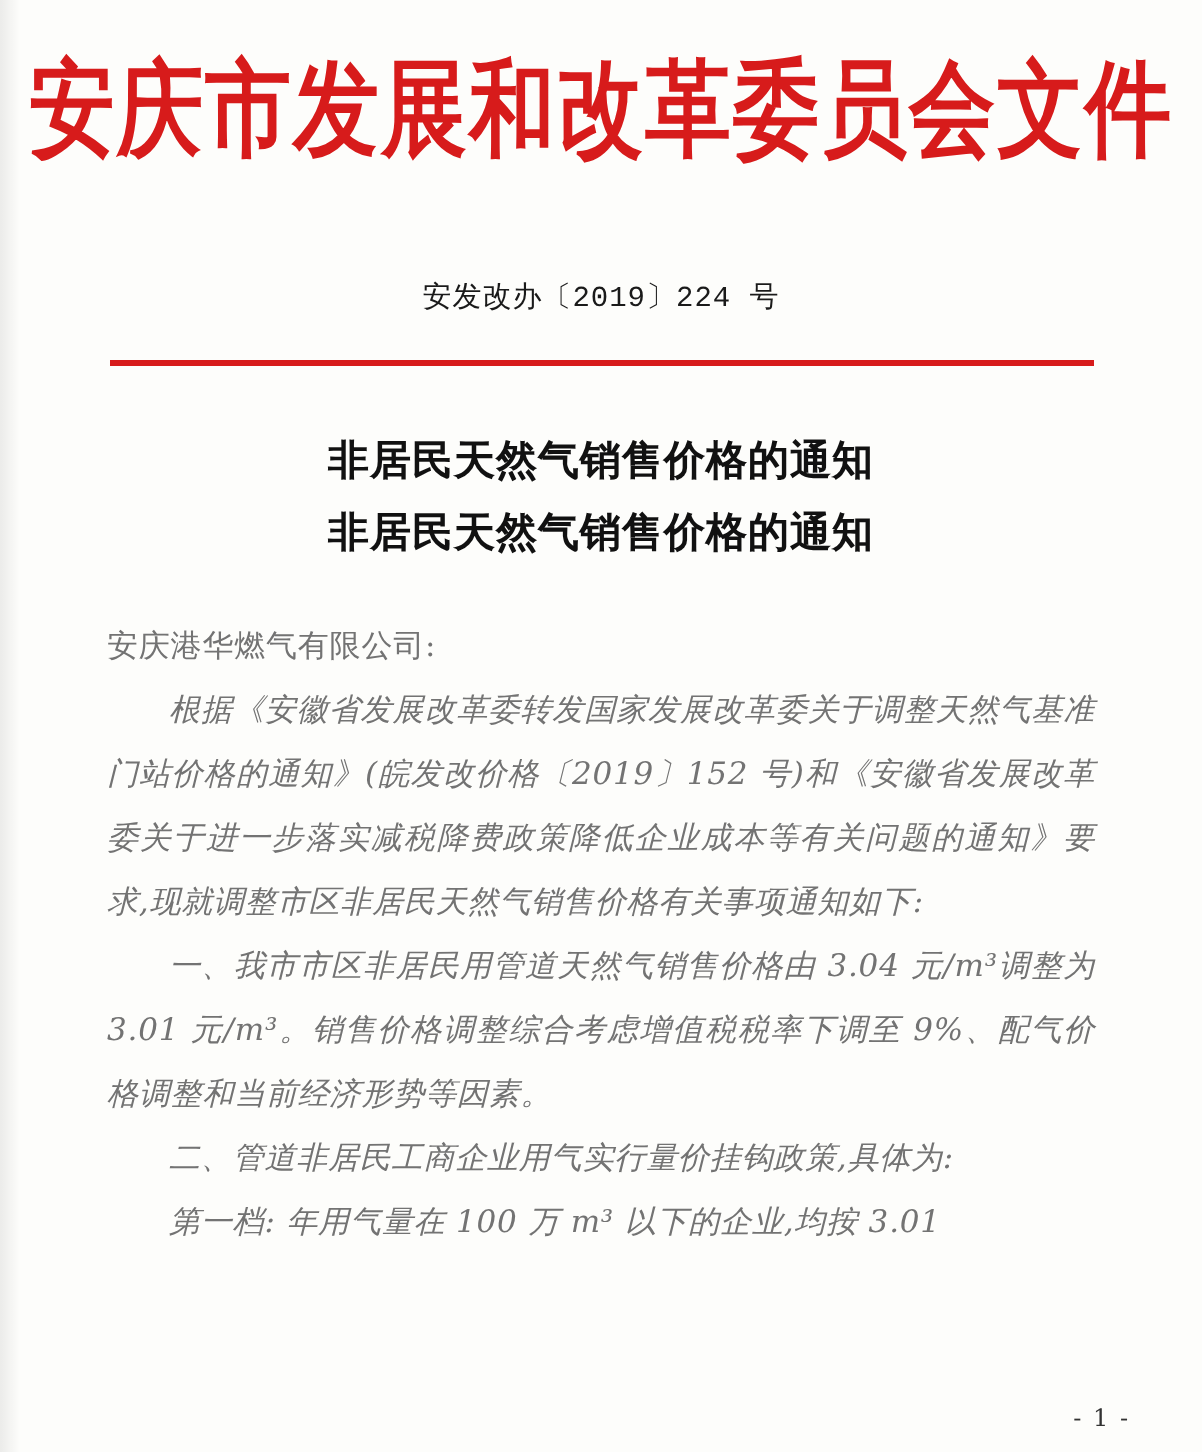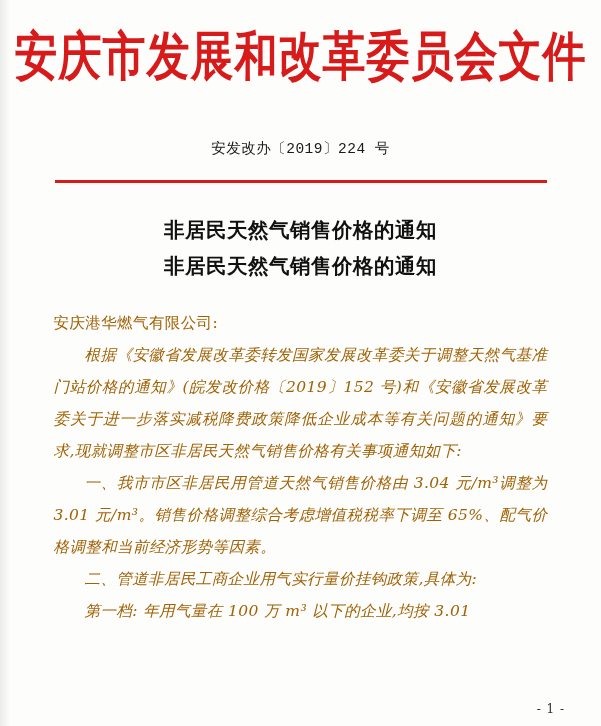--- a/index.html
+++ b/index.html
@@ -55,21 +55,21 @@
     font-size: 20.5px;
     color: #111111;
     line-height: 1.75;
     letter-spacing: 0.5px;
   }
   .body-block {
     margin: 22px auto 2px auto;
     width: 494px;
     font-family: "DejaVu Serif", serif;
     font-size: 15.5px;
-    color: #a16207;
+    color: #737373;
     line-height: 2.07;
     letter-spacing: 0.4px;
     text-align: justify;
   }
   .body-block p {
     margin: 0;
   }
   .p-indent {
     text-indent: 2em;
     font-style: italic;
@@ -109,20 +109,20 @@
   <div class="red-rule"></div>
 
   <div class="title-block">
     <div>非居民天然气销售价格的通知</div>
     <div>非居民天然气销售价格的通知</div>
   </div>
 
   <div class="body-block">
     <p>安庆港华燃气有限公司:</p>
     <p class="p-indent">根据《安徽省发展改革委转发国家发展改革委关于调整天然气基准门站价格的通知》(皖发改价格〔2019〕152 号)和《安徽省发展改革委关于进一步落实减税降费政策降低企业成本等有关问题的通知》要求,现就调整市区非居民天然气销售价格有关事项通知如下:</p>
-    <p class="p-indent">一、我市市区非居民用管道天然气销售价格由 3.04 元/m³调整为 3.01 元/m³。销售价格调整综合考虑增值税税率下调至 65%、配气价格调整和当前经济形势等因素。</p>
+    <p class="p-indent">一、我市市区非居民用管道天然气销售价格由 3.04 元/m³调整为 3.01 元/m³。销售价格调整综合考虑增值税税率下调至 9%、配气价格调整和当前经济形势等因素。</p>
     <p class="p-indent">二、管道非居民工商企业用气实行量价挂钩政策,具体为:</p>
     <p class="p-indent">第一档: 年用气量在 100 万 m³ 以下的企业,均按 3.01</p>
   </div>
 
   <div class="page-number">- 1 -</div>
 
 </div>
 
 </body></html>

